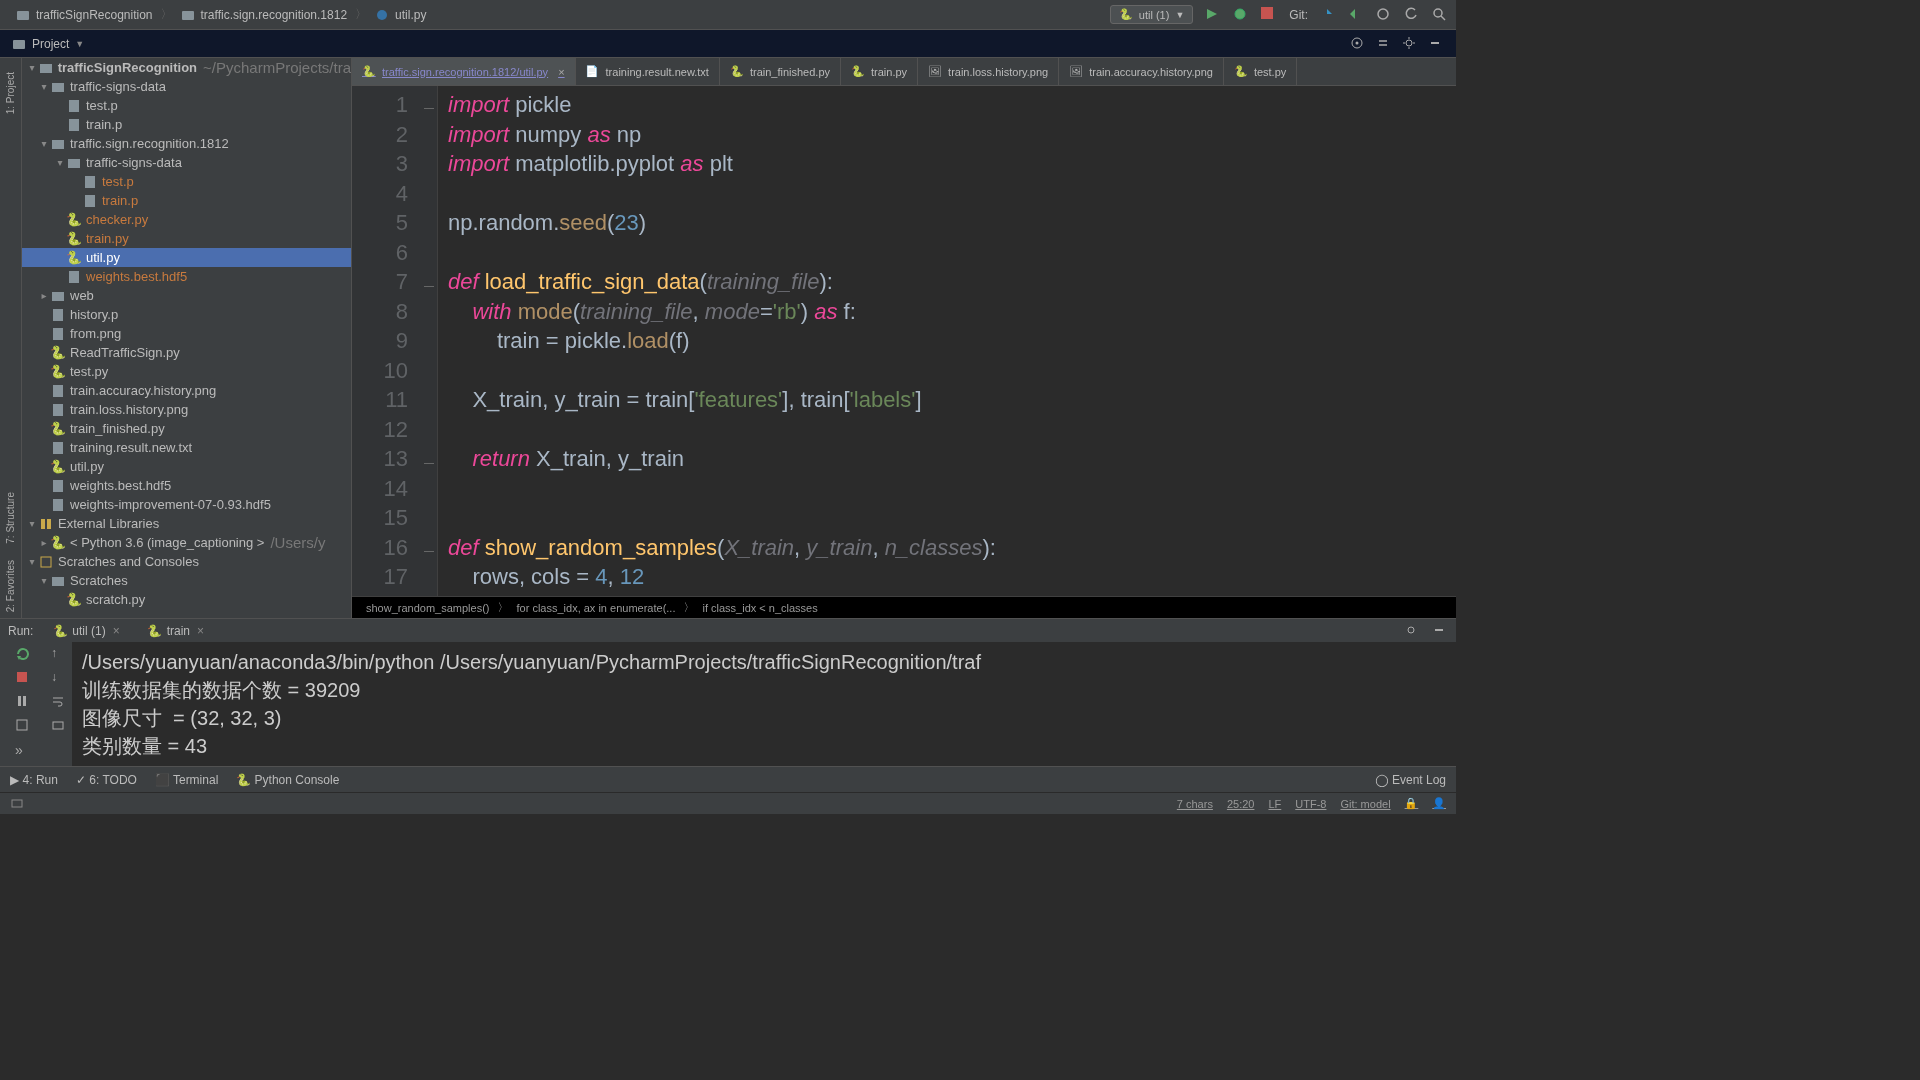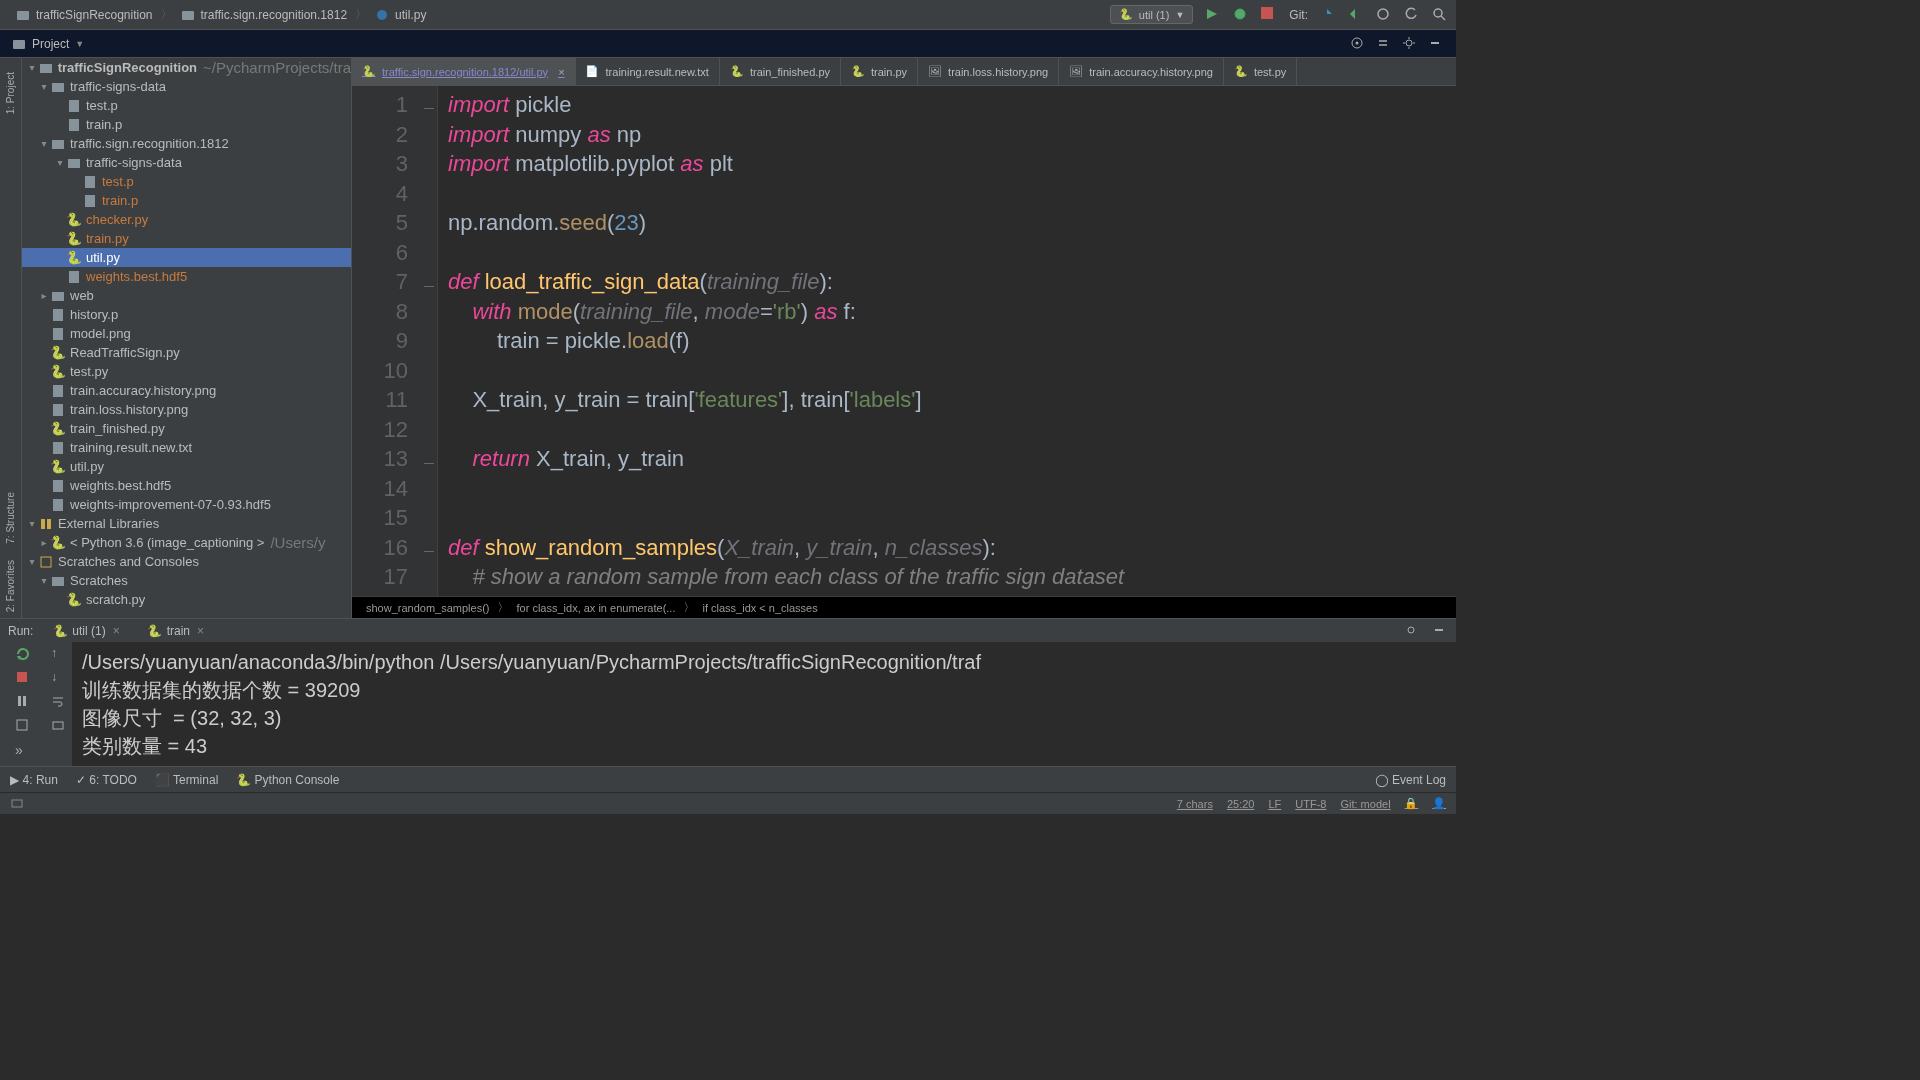--- a/index.html
+++ b/index.html
@@ -325,21 +325,21 @@
           </span>
           <span class="">history.p</span>
         </div>
         <div class="tree-row d1">
           <span class="arrow"></span>
           <span class="ficon">
             <svg width="12" height="14">
               <rect x="1" y="1" width="10" height="12" fill="#87939a"></rect>
             </svg>
           </span>
-          <span class="">model.png</span>
+          <span class="">from.png</span>
         </div>
         <div class="tree-row d1">
           <span class="arrow"></span>
           <span class="ficon">🐍</span>
           <span class="">ReadTrafficSign.py</span>
         </div>
         <div class="tree-row d1">
           <span class="arrow"></span>
           <span class="ficon">🐍</span>
           <span class="">test.py</span>
@@ -509,21 +509,20 @@
 <span class="kw">def</span> <span class="fn">load_traffic_sign_data</span>(<span class="param">training_file</span>):
     <span class="kw">with</span> <span class="call">mode</span>(<span class="param">training_file</span>, <span class="param">mode</span>=<span class="str">'rb'</span>) <span class="kw">as</span> f:
         train <span class="op">=</span> pickle.<span class="call">load</span>(f)
 
     X_train, y_train <span class="op">=</span> train[<span class="str">'features'</span>], train[<span class="str">'labels'</span>]
 
     <span class="kw">return</span> X_train, y_train
 
 
 <span class="kw">def</span> <span class="fn">show_random_samples</span>(<span class="param">X_train</span>, <span class="param">y_train</span>, <span class="param">n_classes</span>):
-    <span class="comment"># show a random sample from each class of the traffic sign dataset</span>
     rows, cols <span class="op">=</span> <span class="num">4</span>, <span class="num">12</span></div>
     </div>
     <div class="editor-crumbs">
       <span class="cursor-ptr">show_random_samples()</span>
       <span>〉</span>
       <span class="cursor-ptr">for class_idx, ax in enumerate(...</span>
       <span>〉</span>
       <span class="cursor-ptr">if class_idx &lt; n_classes</span>
     </div>
   </div>

